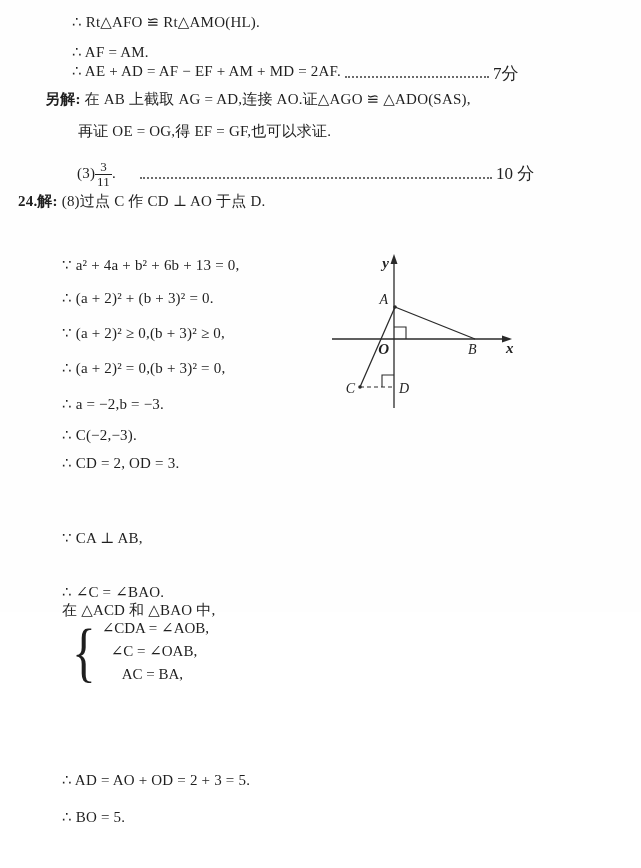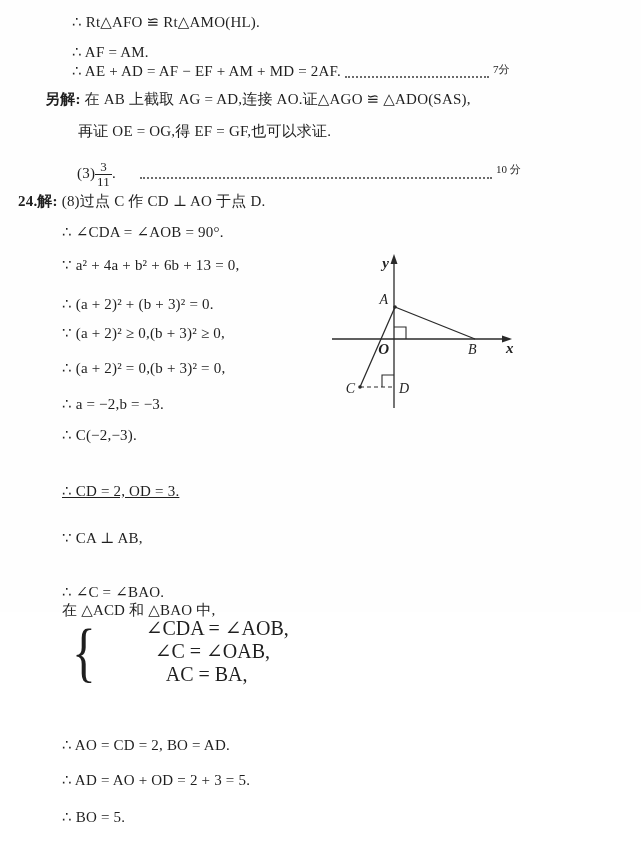--- a/index.html
+++ b/index.html
@@ -23,21 +23,21 @@
     letter-spacing:0.2px;
   }
   .bold{font-weight:bold;}
   .leader{
     position:absolute;
     border-bottom:2px dotted #6b6b6b;
     height:12px;
   }
   .score{
     position:absolute;
-    font-size:11px;
+    font-size:17px;
     white-space:nowrap;
   }
   .frac{
     display:inline-block;
     vertical-align:middle;
     text-align:center;
     font-size:13px;
     line-height:14px;
   }
   .frac .num{display:block;border-bottom:1px solid #1f1f1f;padding:0 3px;}
@@ -48,21 +48,21 @@
     align-items:center;
   }
   .brace{
     font-size:66px;
     line-height:64px;
     font-weight:400;
     transform:scaleX(0.75);
     transform-origin:center;
     margin-right:2px;
   }
-  .sys-rows div{font-size:20px;line-height:23px;white-space:nowrap;margin-left:44px;}
+  .sys-rows div{font-size:15px;line-height:23px;white-space:nowrap;}
   .sys-rows .r2{padding-left:9px;}
   .sys-rows .r3{padding-left:20px;}
   .figure{
     position:absolute;
     left:330px;top:248px;
     width:215px;height:168px;
   }
   .figure svg{display:block;}
   .fig-label{
     font-family:"Liberation Serif","DejaVu Serif",serif;
@@ -93,42 +93,40 @@
     <span>(3)</span><span class="frac"><span class="num">3</span><span class="den">11</span></span><span>.</span>
   </div>
   <div class="leader" style="top:165px;left:140px;width:352px;"></div>
   <div class="score" style="top:162px;left:496px;">10 分</div>
 
   <div class="line" style="top:192px;left:18px;">
     <span class="bold">24.解:</span>
     <span>(8)过点 C 作 CD ⊥ AO 于点 D.</span>
   </div>
 
-  <div class="line" style="top:223px;left:62px;">∴ ∠CDA = ∠AOB = 90°.</div>
   <div class="line" style="top:256px;left:62px;">∵ a² + 4a + b² + 6b + 13 = 0,</div>
-  <div class="line" style="top:295px;left:62px;">∴ (a + 2)² + (b + 3)² = 0.</div>
+  <div class="line" style="top:289px;left:62px;">∴ (a + 2)² + (b + 3)² = 0.</div>
   <div class="line" style="top:324px;left:62px;">∵ (a + 2)² ≥ 0,(b + 3)² ≥ 0,</div>
   <div class="line" style="top:359px;left:62px;">∴ (a + 2)² = 0,(b + 3)² = 0,</div>
   <div class="line" style="top:395px;left:62px;">∴ a = −2,b = −3.</div>
   <div class="line" style="top:426px;left:62px;">∴ C(−2,−3).</div>
-  <div class="line" style="top:482px;left:62px;text-decoration:underline;">∴ CD = 2,  OD = 3.</div>
+  <div class="line" style="top:454px;left:62px;">∴ CD = 2,  OD = 3.</div>
   <div class="line" style="top:529px;left:62px;">∵ CA ⊥ AB,</div>
   <div class="line" style="top:583px;left:62px;">∴ ∠C = ∠BAO.</div>
   <div class="line" style="top:601px;left:62px;">在 △ACD 和 △BAO 中,</div>
 
   <div class="sys" style="top:617px;left:68px;">
     <span class="brace">{</span>
     <div class="sys-rows">
       <div class="r1">∠CDA = ∠AOB,</div>
       <div class="r2">∠C = ∠OAB,</div>
       <div class="r3">AC = BA,</div>
     </div>
   </div>
 
-  <div class="line" style="top:736px;left:62px;">∴ AO = CD = 2,  BO = AD.</div>
   <div class="line" style="top:771px;left:62px;">∴ AD = AO + OD = 2 + 3 = 5.</div>
   <div class="line" style="top:808px;left:62px;">∴ BO = 5.</div>
 
   <div class="figure">
     <svg width="215" height="168" viewBox="0 0 215 168" xmlns="http://www.w3.org/2000/svg">
 
       <line x1="64" y1="14" x2="64" y2="160" stroke="#2a2a2a" stroke-width="1.3"></line>
       <polygon points="64,6 60.5,16 67.5,16" fill="#2a2a2a"></polygon>
 
       <line x1="2" y1="91" x2="174" y2="91" stroke="#2a2a2a" stroke-width="1.3"></line>

